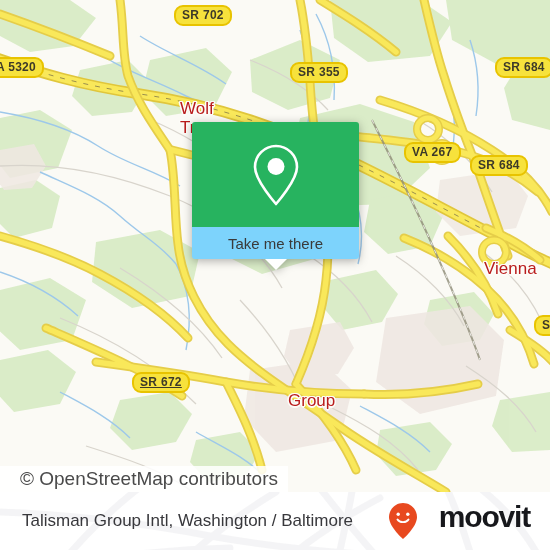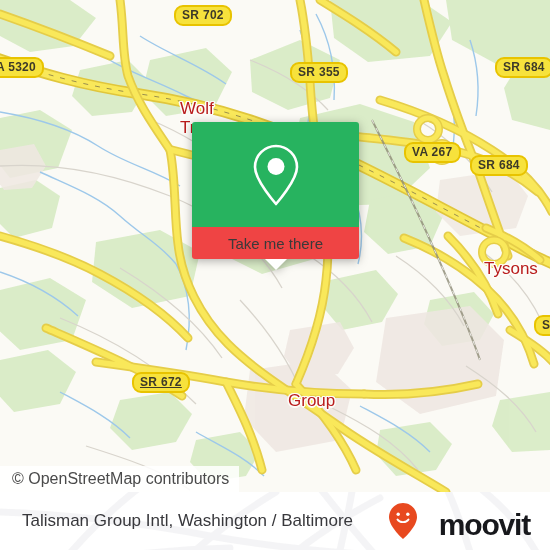--- a/index.html
+++ b/index.html
@@ -71,21 +71,21 @@
     height: 105px;
     background: #27b35f;
     border-radius: 3px 3px 0 0;
     display: flex;
     align-items: center;
     justify-content: center;
   }
   .popup-foot {
     position: relative;
     height: 32px;
-    background: #ef4444;
+    background: #7dd3fc;
     border-radius: 0 0 3px 3px;
     display: flex;
     align-items: center;
     justify-content: center;
   }
   .popup-foot-label {
     color: #3a3a3a;
     font-size: 15px;
     font-family: "Liberation Sans", sans-serif;
   }
@@ -102,23 +102,23 @@
 
   
   .attribution {
     position: absolute;
     left: 0;
     top: 466px;
     height: 26px;
     background: rgba(255,255,255,0.86);
     display: flex;
     align-items: center;
-    padding: 0 10px 0 12px;
+    padding: 0 10px 0 20px;
     color: #4a4a4a;
-    font-size: 16px;
+    font-size: 19px;
     font-family: "Liberation Sans", sans-serif;
     white-space: nowrap;
   }
 
   
   .footer {
     position: absolute;
     left: 0; top: 492px;
     width: 550px;
     height: 58px;
@@ -140,21 +140,21 @@
     font-size: 17px;
     white-space: nowrap;
     font-family: "Liberation Sans", sans-serif;
   }
   .brand {
     position: absolute;
     right: 20px;
     top: 50%;
     transform: translateY(-50%);
     display: flex;
-    align-items: flex-end;
+    align-items: flex-start;
     gap: 21px;
   }
   .brand-word {
     color: #17181c;
     font-size: 30px;
     font-weight: bold;
     letter-spacing: -1.2px;
     line-height: 30px;
     font-family: "Liberation Sans", sans-serif;
   }
@@ -311,21 +311,21 @@
           <path d="M372,120 C392,160 412,200 430,240 C448,280 466,320 480,360"></path>
         </g>
         <g stroke="#ffffff" fill="none" stroke-width="1" stroke-dasharray="4 5" opacity=".8">
           <path d="M372,120 C392,160 412,200 430,240 C448,280 466,320 480,360"></path>
         </g>
       </g>
     </svg>
 
     <div class="place" style="left:180px; top:80px;">Wolf
 Trap</div>
-    <div class="place" style="left:484px; top:240px;">Tysons</div>
+    <div class="place" style="left:484px; top:240px;">Vienna</div>
     <div class="place" style="left:288px; top:372px;">Group</div>
 
     <div class="shield" style="left:174px; top:5px;">SR 702</div>
     <div class="shield" style="left:-12px; top:57px;">A 5320</div>
     <div class="shield" style="left:290px; top:62px;">SR 355</div>
     <div class="shield" style="left:495px; top:57px;">SR 684</div>
     <div class="shield" style="left:370px; top:142px;margin-left:34px;">VA 267</div>
     <div class="shield" style="left:470px; top:155px;">SR 684</div>
     <div class="shield" style="left:132px; top:372px;text-decoration:underline;">SR 672</div>
     <div class="shield" style="left:534px; top:315px;">S</div>

